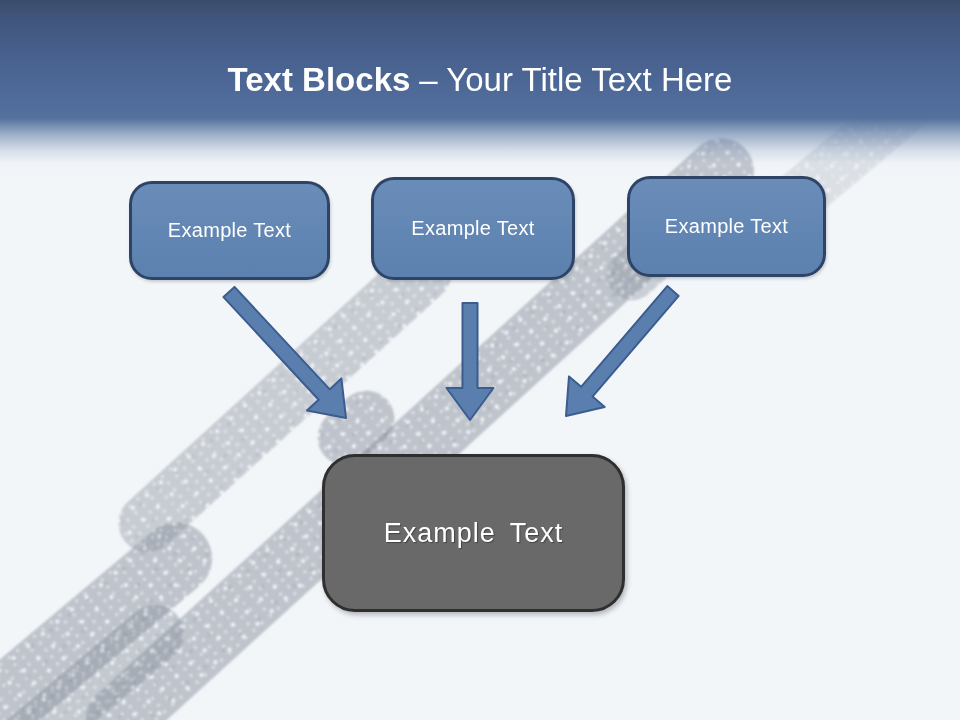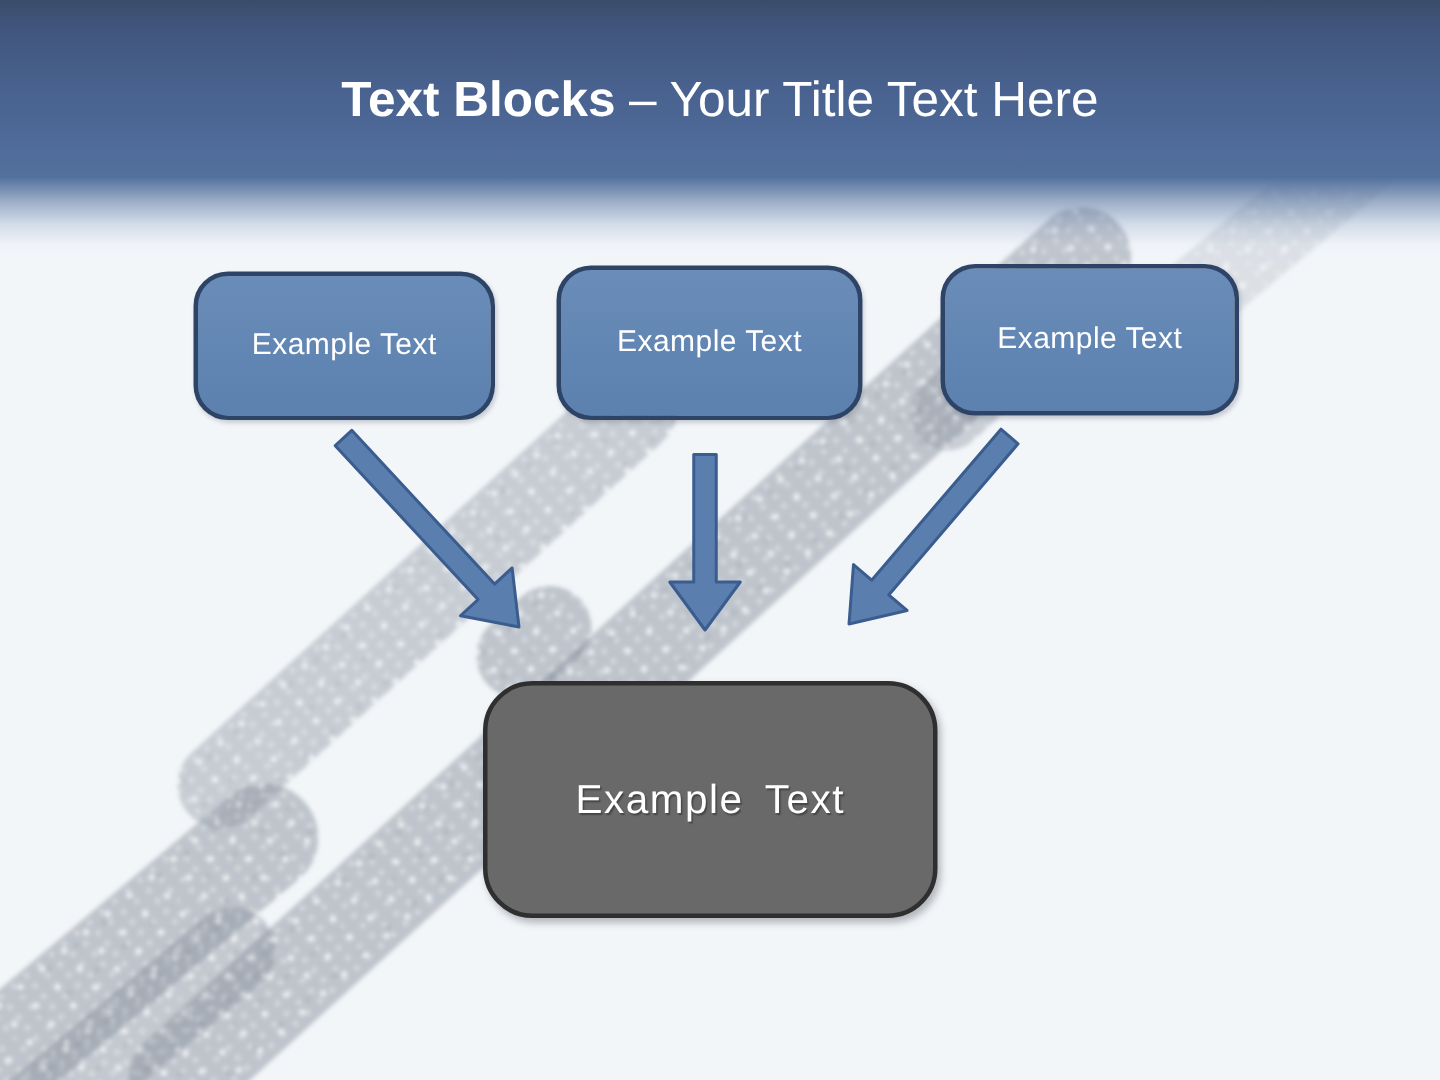--- a/index.html
+++ b/index.html
@@ -32,21 +32,21 @@
       #40547a 14px,
       #496290 62px,
       #506c9a 100px,
       var(--c-header_blue) 118px,
       rgba(83,113,157,0.55) 134px,
       rgba(120,145,185,0.25) 150px,
       rgba(200,212,230,0.08) 163px,
       rgba(243,246,249,0) 176px);
   }
   .title{
-    position:absolute;left:0;top:46px;width:960px;z-index:3;
+    position:absolute;left:0;top:60px;width:960px;z-index:3;
     text-align:center;color:var(--c-title_color);
     font-size:33px;line-height:40px;white-space:nowrap;
   }
   .title .t-bold{font-weight:700;}
   .title .t-rest{font-weight:400;margin-left:9px;}
   
   .tbox{
     position:absolute;z-index:4;
     display:flex;align-items:center;justify-content:center;
     background:linear-gradient(180deg,#6a8cb8, var(--c-box_fill) 55%, #5d81ae);

